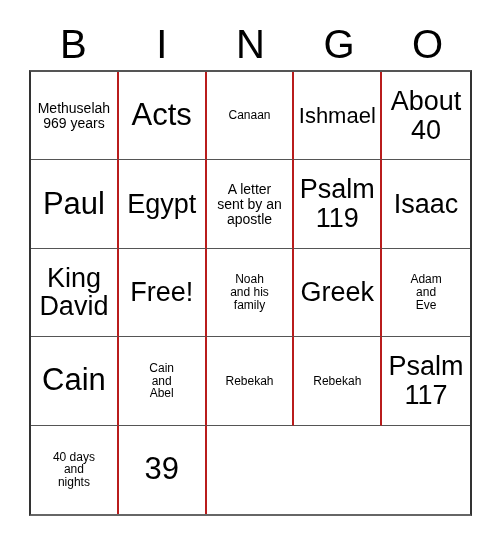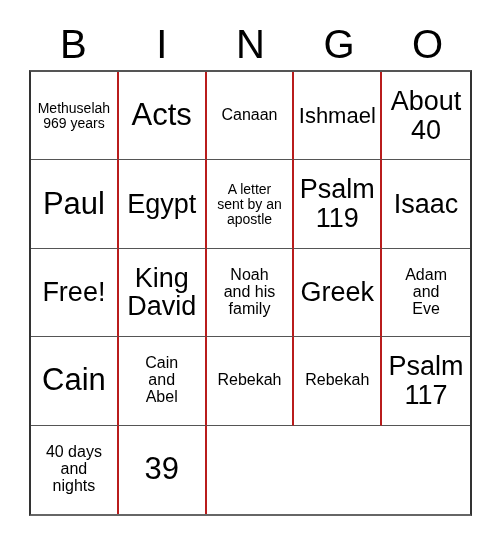--- a/index.html
+++ b/index.html
@@ -80,21 +80,21 @@
     width: 100%;
     line-height: 1.06;
     white-space: pre-line;
     color: #000000;
   }
 
   
   .t-xl   { font-size: 31px; }
   .t-lg   { font-size: 27px; }
   .t-md   { font-size: 22px; }
-  .t-sm   { font-size: 16px; }
+  .t-sm   { font-size: 12px; }
   .t-xs   { font-size: 14px; }
 </style>
 </head>
 <body>
 
 <div class="card">
 
   <div class="header-row">
     <div class="header-cell">B</div>
     <div class="header-cell">I</div>
@@ -135,25 +135,25 @@
       </div>
 
     <div class="cell">
         <span class="cell-text t-lg">Psalm
 119</span>
       </div>
     <div class="cell">
         <span class="cell-text t-lg">Isaac</span>
       </div>
     <div class="cell">
-        <span class="cell-text t-lg">Free!</span>
+        <span class="cell-text t-lg">King
+David</span>
       </div>
     <div class="cell">
-        <span class="cell-text t-lg">King
-David</span>
+        <span class="cell-text t-lg">Free!</span>
       </div>
     <div class="cell">
         <span class="cell-text t-sm">Noah
 and his
 family</span>
       </div>
 
     <div class="cell">
         <span class="cell-text t-lg">Greek</span>
       </div>

